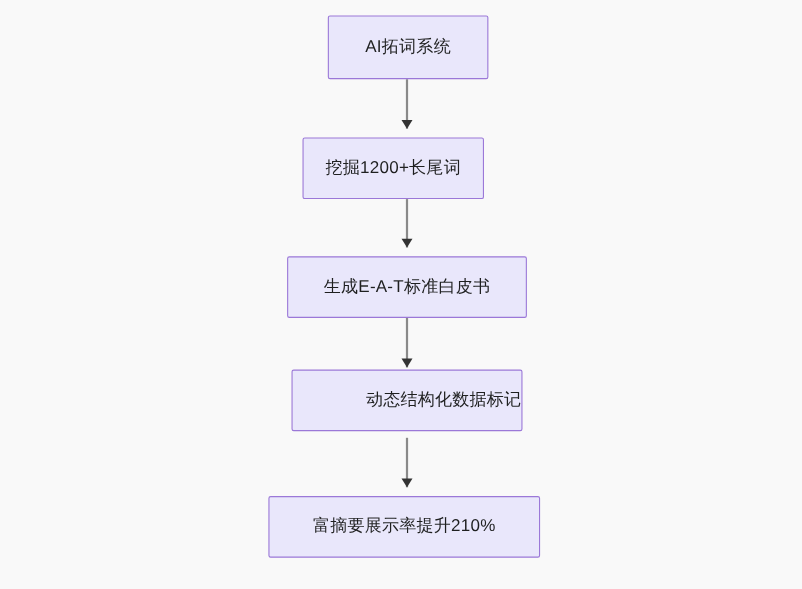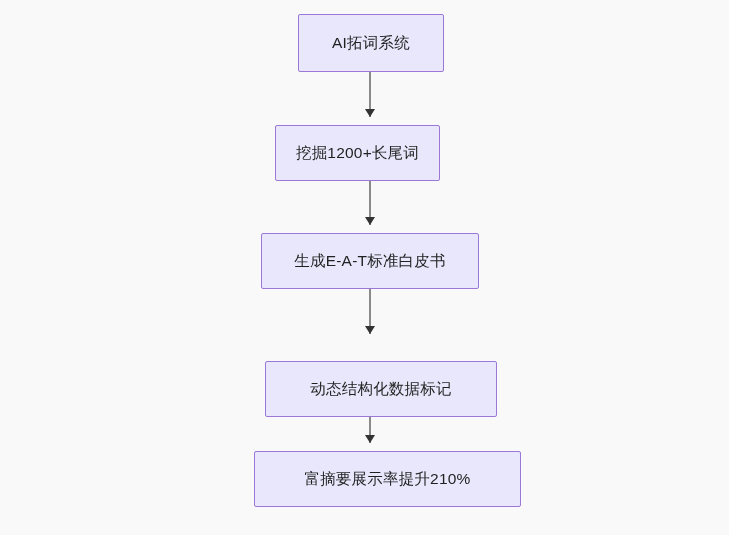--- a/index.html
+++ b/index.html
@@ -84,21 +84,21 @@
   </div>
 
   <div class="node" id="node-2" style="left: 275px; top: 125px; width: 165px; height: 56px;">
     <span class="node-label">挖掘1200+长尾词</span>
   </div>
 
   <div class="node" id="node-3" style="left: 261px; top: 233px; width: 218px; height: 56px; text-align: center;">
     <span class="node-label">生成E-A-T标准白皮书</span>
   </div>
 
-  <div class="node" id="node-4" style="left: 265px; top: 361px; width: 232px; height: 56px;">
+  <div class="node" id="node-4" style="left: 265px; top: 336px; width: 210px; height: 56px; justify-content: flex-end;">
     <span class="node-label">动态结构化数据标记</span>
   </div>
 
-  <div class="node" id="node-5" style="left: 254px; top: 451px; width: 267px; height: 56px;">
+  <div class="node" id="node-5" style="left: 244px; top: 451px; width: 247px; height: 56px;">
     <span class="node-label">富摘要展示率提升210%</span>
   </div>
 
 </div>
 
 </body></html>

